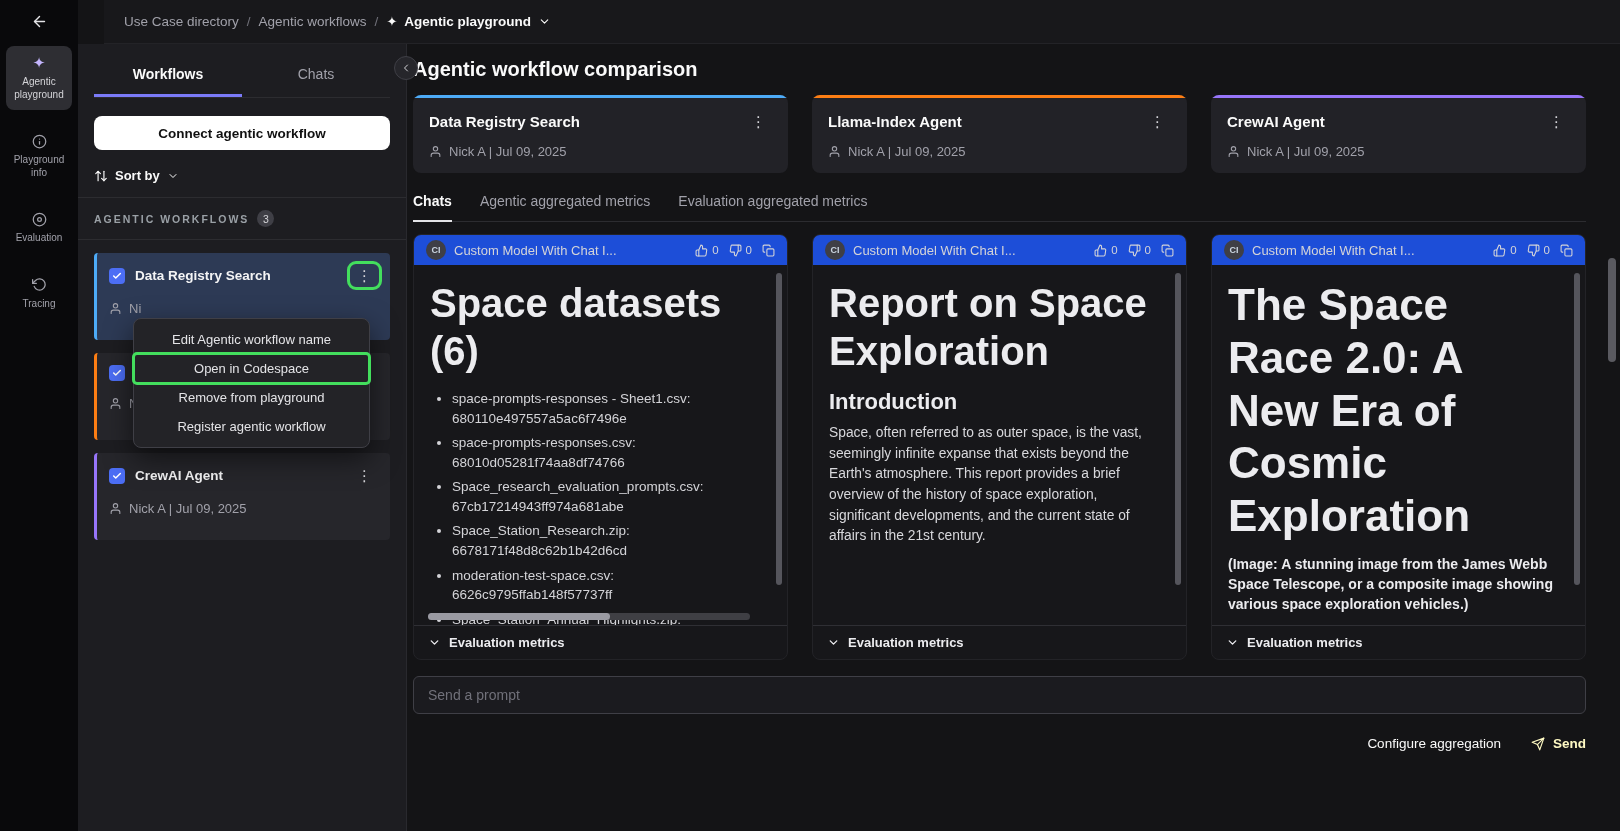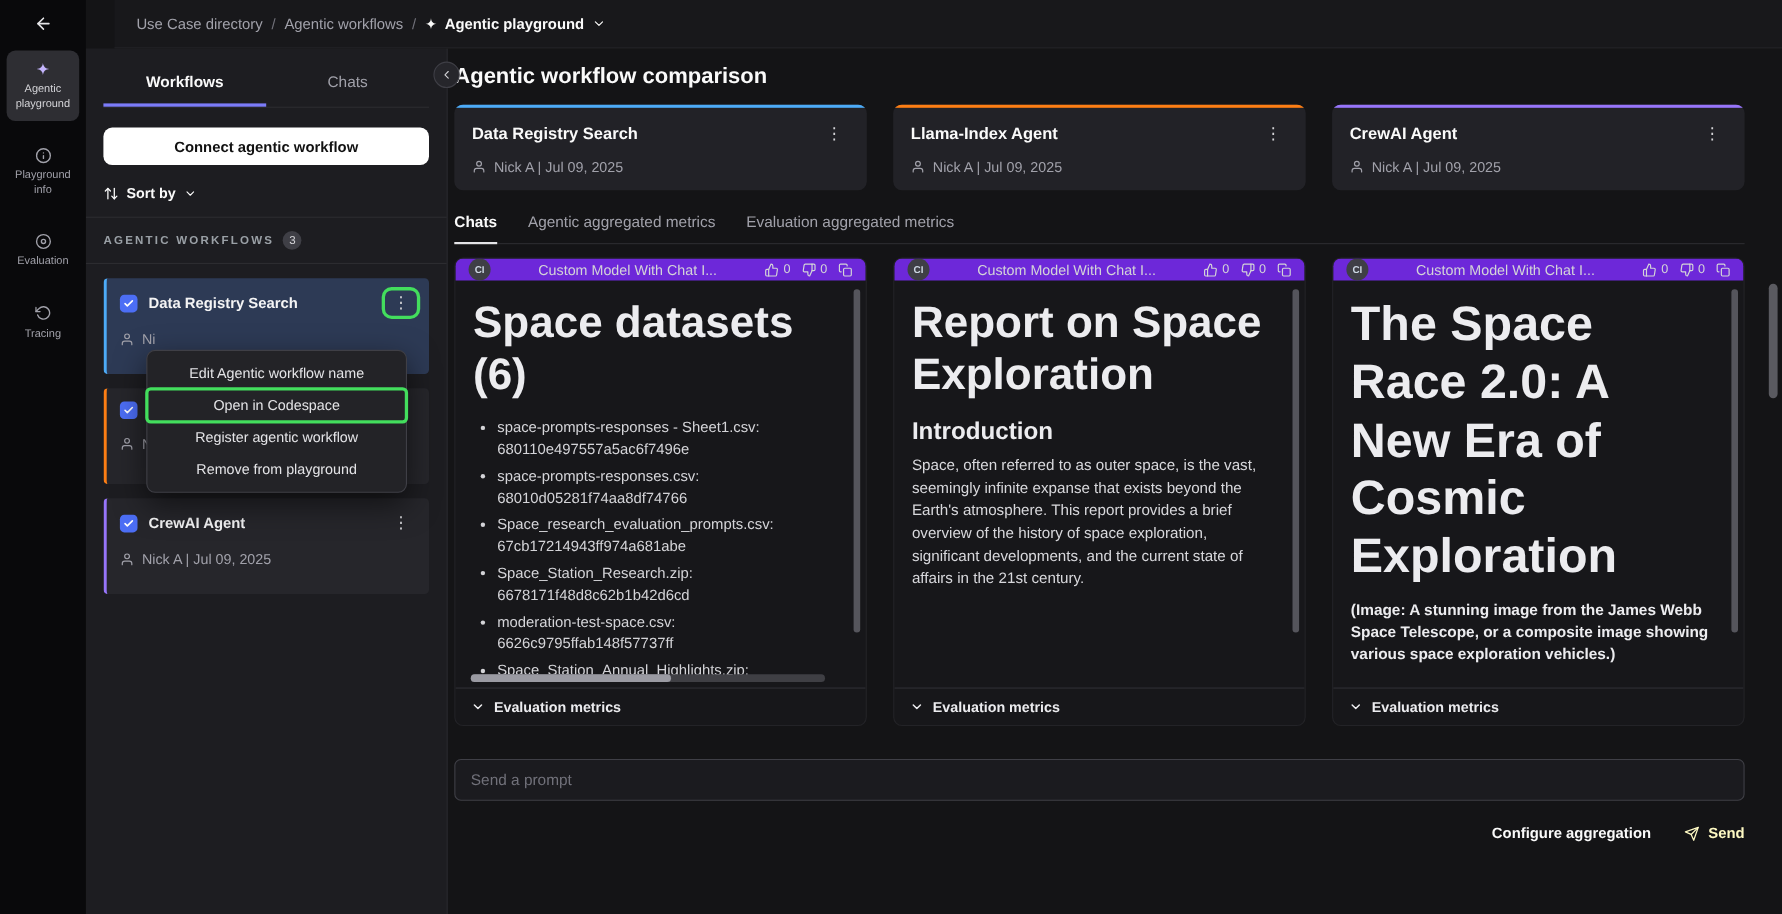--- a/index.html
+++ b/index.html
@@ -64,44 +64,44 @@
   .wf-card-row { display:flex; align-items:center; justify-content:space-between; }
   .wf-card-name { font-size:15px; font-weight:700; color:#fafafa; }
   .wf-card-meta { display:flex; align-items:center; gap:7px; margin-top:12px; font-size:13px; color:#a1a1aa; }
 
   .main-tabs { display:flex; gap:28px; margin-top:20px; border-bottom:1px solid #2c2c30; }
   .mtab { padding-bottom:11px; font-size:14px; color:#a1a1aa; border-bottom:2px solid transparent; margin-bottom:-1px; cursor:pointer; }
   .mtab.active { color:#fafafa; font-weight:600; border-bottom-color:#e4e4e7; }
 
   .chat-grid { display:grid; grid-template-columns:repeat(3,1fr); gap:24px; margin-top:12px; }
   .chat-card { height:426px; background:#17171a; border-radius:8px; overflow:hidden; display:flex; flex-direction:column; border:1px solid #232327; }
-  .chat-head { height:20px; flex:none; background:#6d28d9; display:flex; align-items:center; gap:8px; padding:0 12px;text-align:center; }
+  .chat-head { height:30px; flex:none; background:#1d4ed8; display:flex; align-items:center; gap:8px; padding:0 12px; }
   .ci-badge { width:20px; height:20px; border-radius:50%; background:#3f3f46; color:#cbd5e1; font-size:9px; font-weight:700; display:flex; align-items:center; justify-content:center; flex:none; }
   .model-name { flex:1; font-size:13px; color:#d4d4d8; white-space:nowrap; overflow:hidden; }
   .head-icons { display:flex; align-items:center; gap:10px; color:#d4d4d8; }
   .vote { display:flex; align-items:center; gap:4px; font-size:11.5px; cursor:pointer; }
   .icon-btn { cursor:pointer; display:flex; align-items:center; }
   .chat-body { position:relative; flex:1; padding:12px 28px 10px 16px; overflow:hidden; }
   .chat-body h1 { font-size:40px; line-height:1.2; font-weight:700; color:#ececef; margin:2px 0 14px; }
   .chat-body h1.xl { font-size:44px; margin-bottom:12px; }
   .chat-body h2 { font-size:22px; font-weight:700; color:#ececef; margin:0 0 8px; }
   .chat-body ul { margin:0 0 0 4px; padding-left:18px; color:#d4d4d8; font-size:13.5px; line-height:1.45; }
   .chat-body li { margin-bottom:5px; overflow-wrap:anywhere; }
   .chat-body p { font-size:13.8px; line-height:1.5; color:#d8d8dc; }
   .chat-body p.bold { font-weight:700; color:#ececef; font-size:14px; line-height:1.42; }
   .v-scroll { position:absolute; right:5px; top:8px; width:6px; height:312px; border-radius:3px; background:#55555c; cursor:pointer; }
   .h-track { position:absolute; left:14px; bottom:5px; width:322px; height:7px; border-radius:4px; background:#3f3f44; cursor:pointer; }
   .h-thumb { position:absolute; left:0; top:0; width:182px; height:7px; border-radius:4px; background:#9a9aa2; }
   .chat-foot { height:34px; flex:none; display:flex; align-items:center; gap:8px; padding:0 14px; border-top:1px solid #2f2f34; font-size:13px; font-weight:700; color:#ececef; cursor:pointer; }
 
-  .prompt-wrap { margin-top:30px; }
+  .prompt-wrap { margin-top:16px; }
   .prompt-input { width:100%; height:38px; background:#1b1b1f; border:1px solid #3f3f46; border-radius:6px; padding:0 14px; color:#e4e4e7; font-size:14px; font-family:inherit; }
   .prompt-input::placeholder { color:#71717a; }
   .foot-actions { display:flex; justify-content:flex-end; align-items:center; gap:30px; margin-top:22px; }
-  .text-btn { font-size:13.5px; font-weight:700; color:#fafafa; cursor:pointer; background:none; border:none; font-family:inherit; }
+  .text-btn { font-size:13.5px; font-weight:400; color:#fafafa; cursor:pointer; background:none; border:none; font-family:inherit; }
   .send-btn { display:flex; align-items:center; gap:8px; font-size:13.5px; font-weight:700; color:#fef9c3; cursor:pointer; background:none; border:none; font-family:inherit; }
 
   .win-scroll { position:absolute; right:4px; top:258px; width:8px; height:104px; border-radius:4px; background:#5a5a60; z-index:50; cursor:pointer; }
 
   svg { display:block; }
 </style>
 </head>
 <body>
 
 <div class="app">
@@ -262,22 +262,22 @@
               <circle cx="12" cy="7" r="4"></circle>
             </svg>
           <span>Nick A | Jul 09, 2025</span>
         </div>
       </div>
     </div>
 
     <div class="ctx-menu">
       <div class="ctx-item">Edit Agentic workflow name</div>
       <div class="ctx-item green-box">Open in Codespace</div>
+      <div class="ctx-item">Remove from playground</div>
       <div class="ctx-item">Register agentic workflow</div>
-      <div class="ctx-item">Remove from playground</div>
     </div>
   </section>
 
   <main class="main">
     <h1 class="page-title">Agentic workflow comparison</h1>
 
     <div class="cards-row">
       <div class="wf-card">
         <div class="accent a-blue"></div>
         <div class="wf-card-row">

